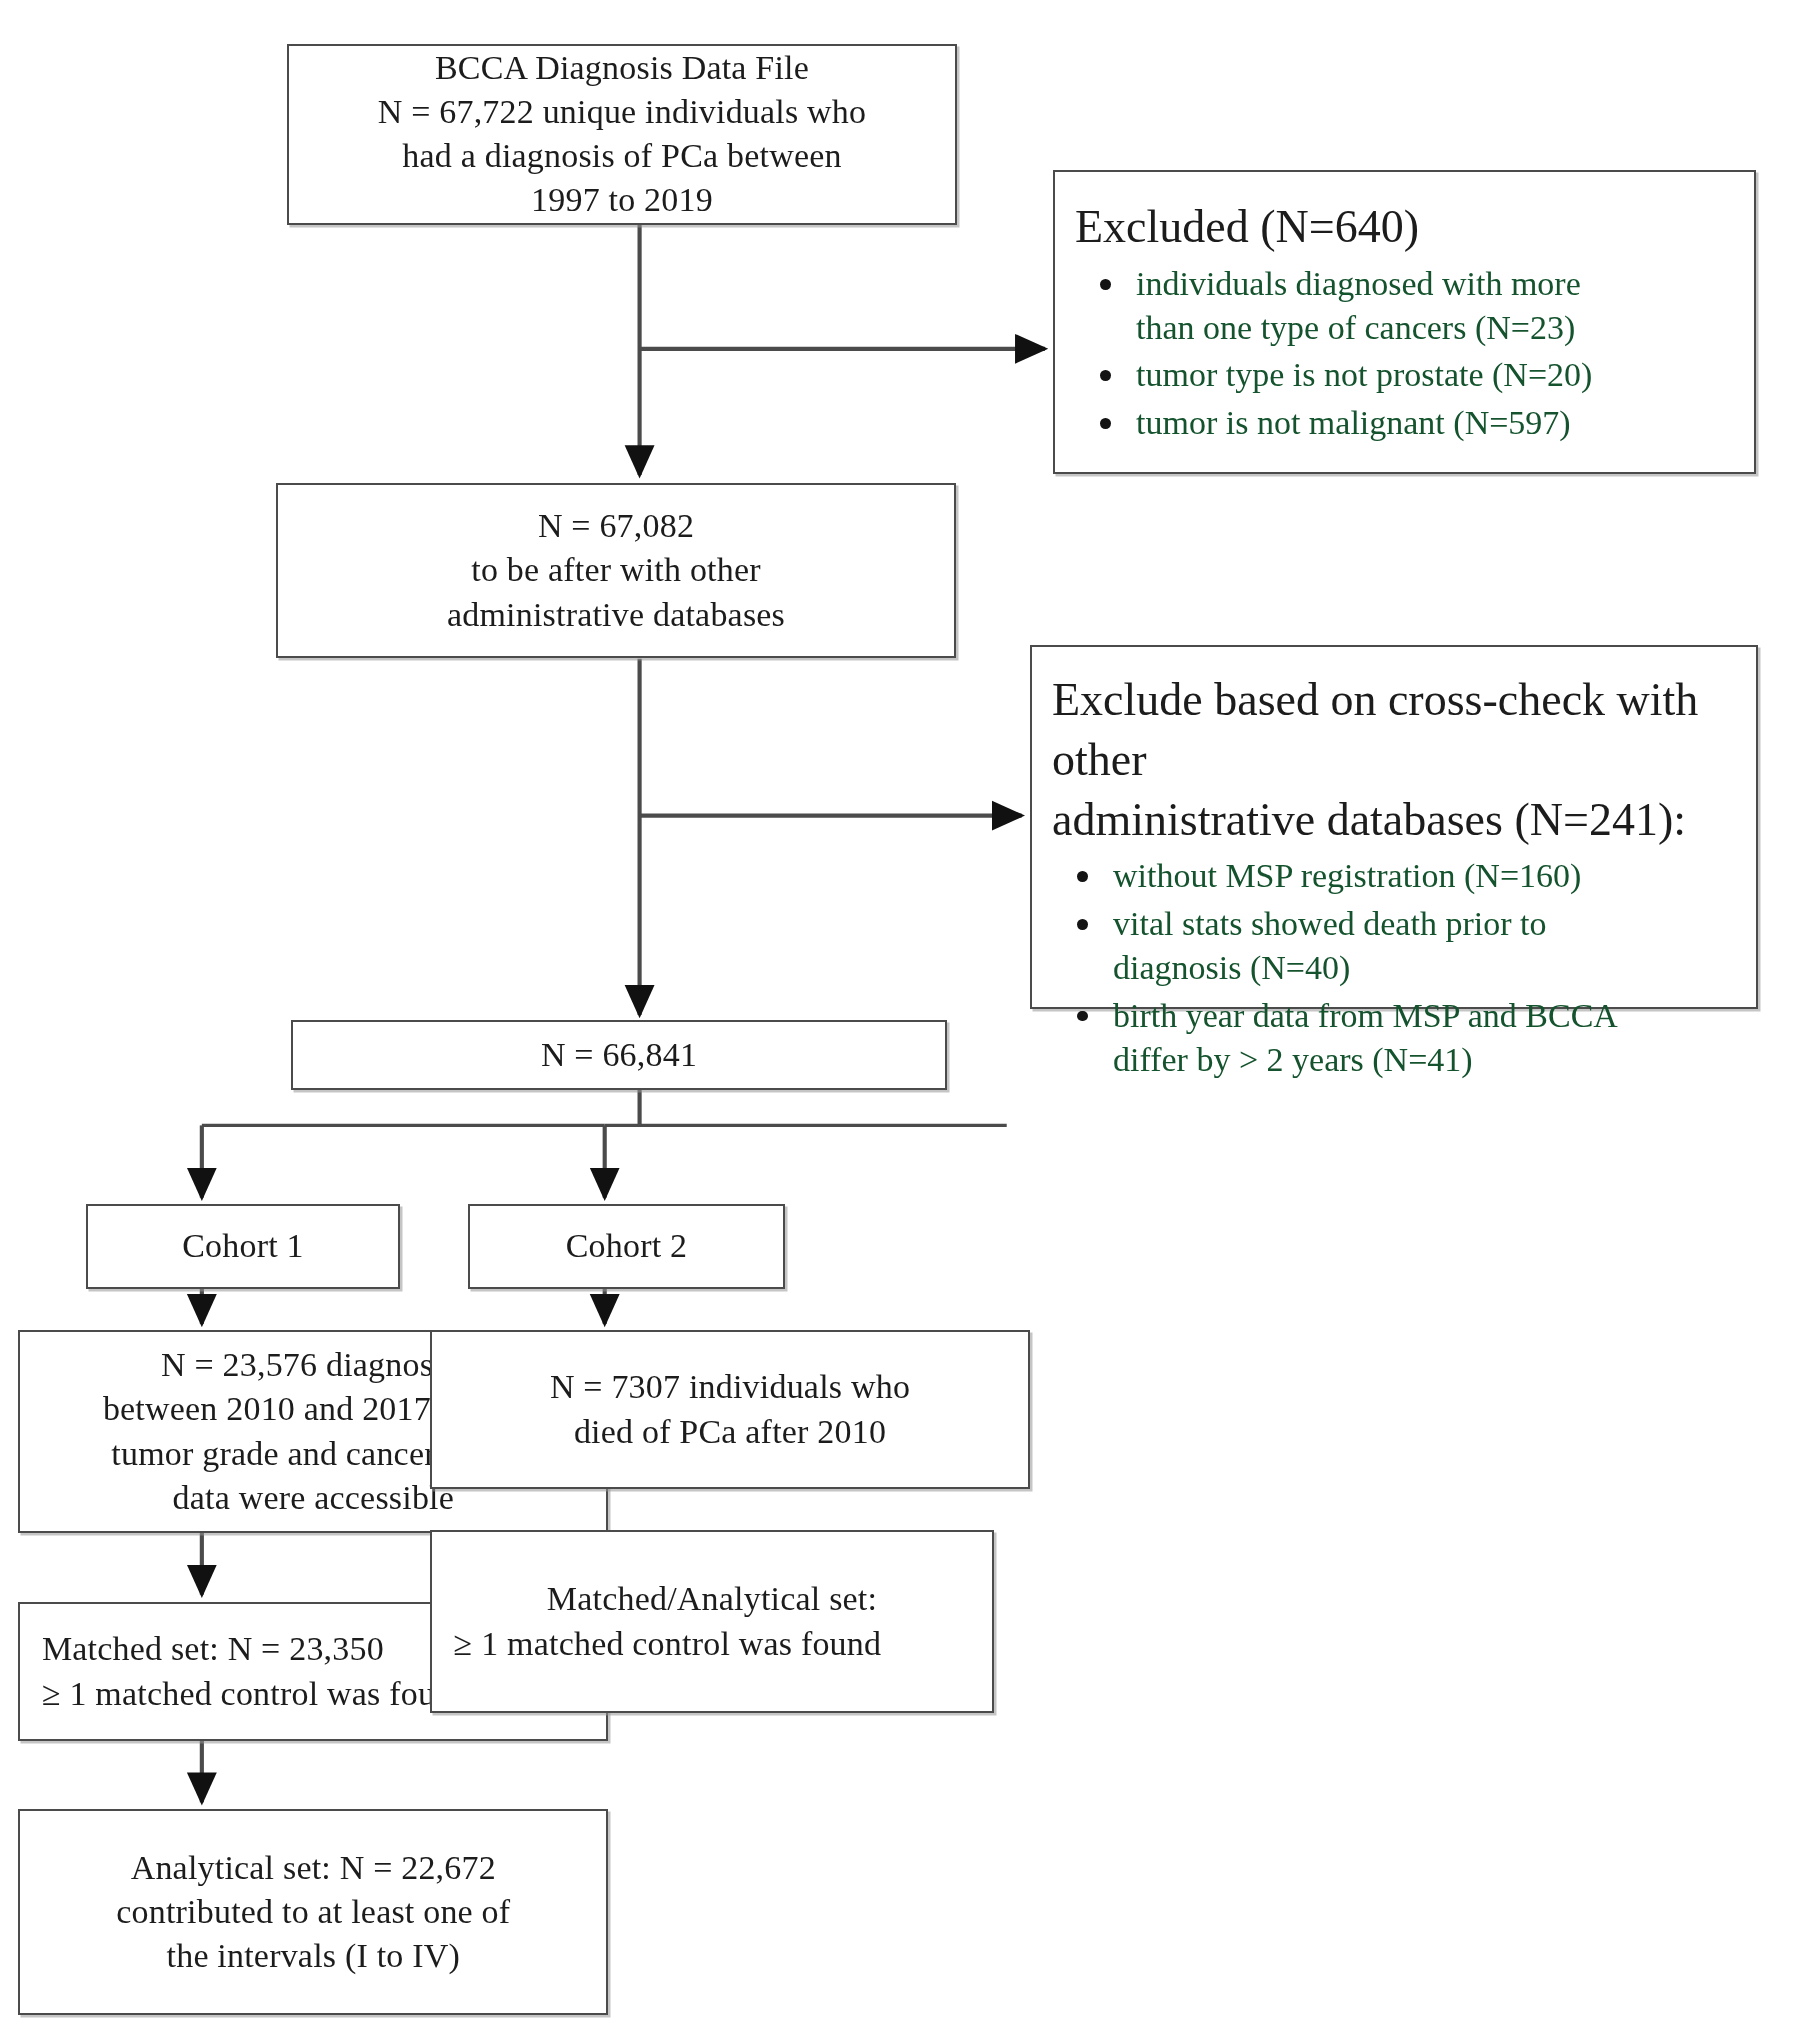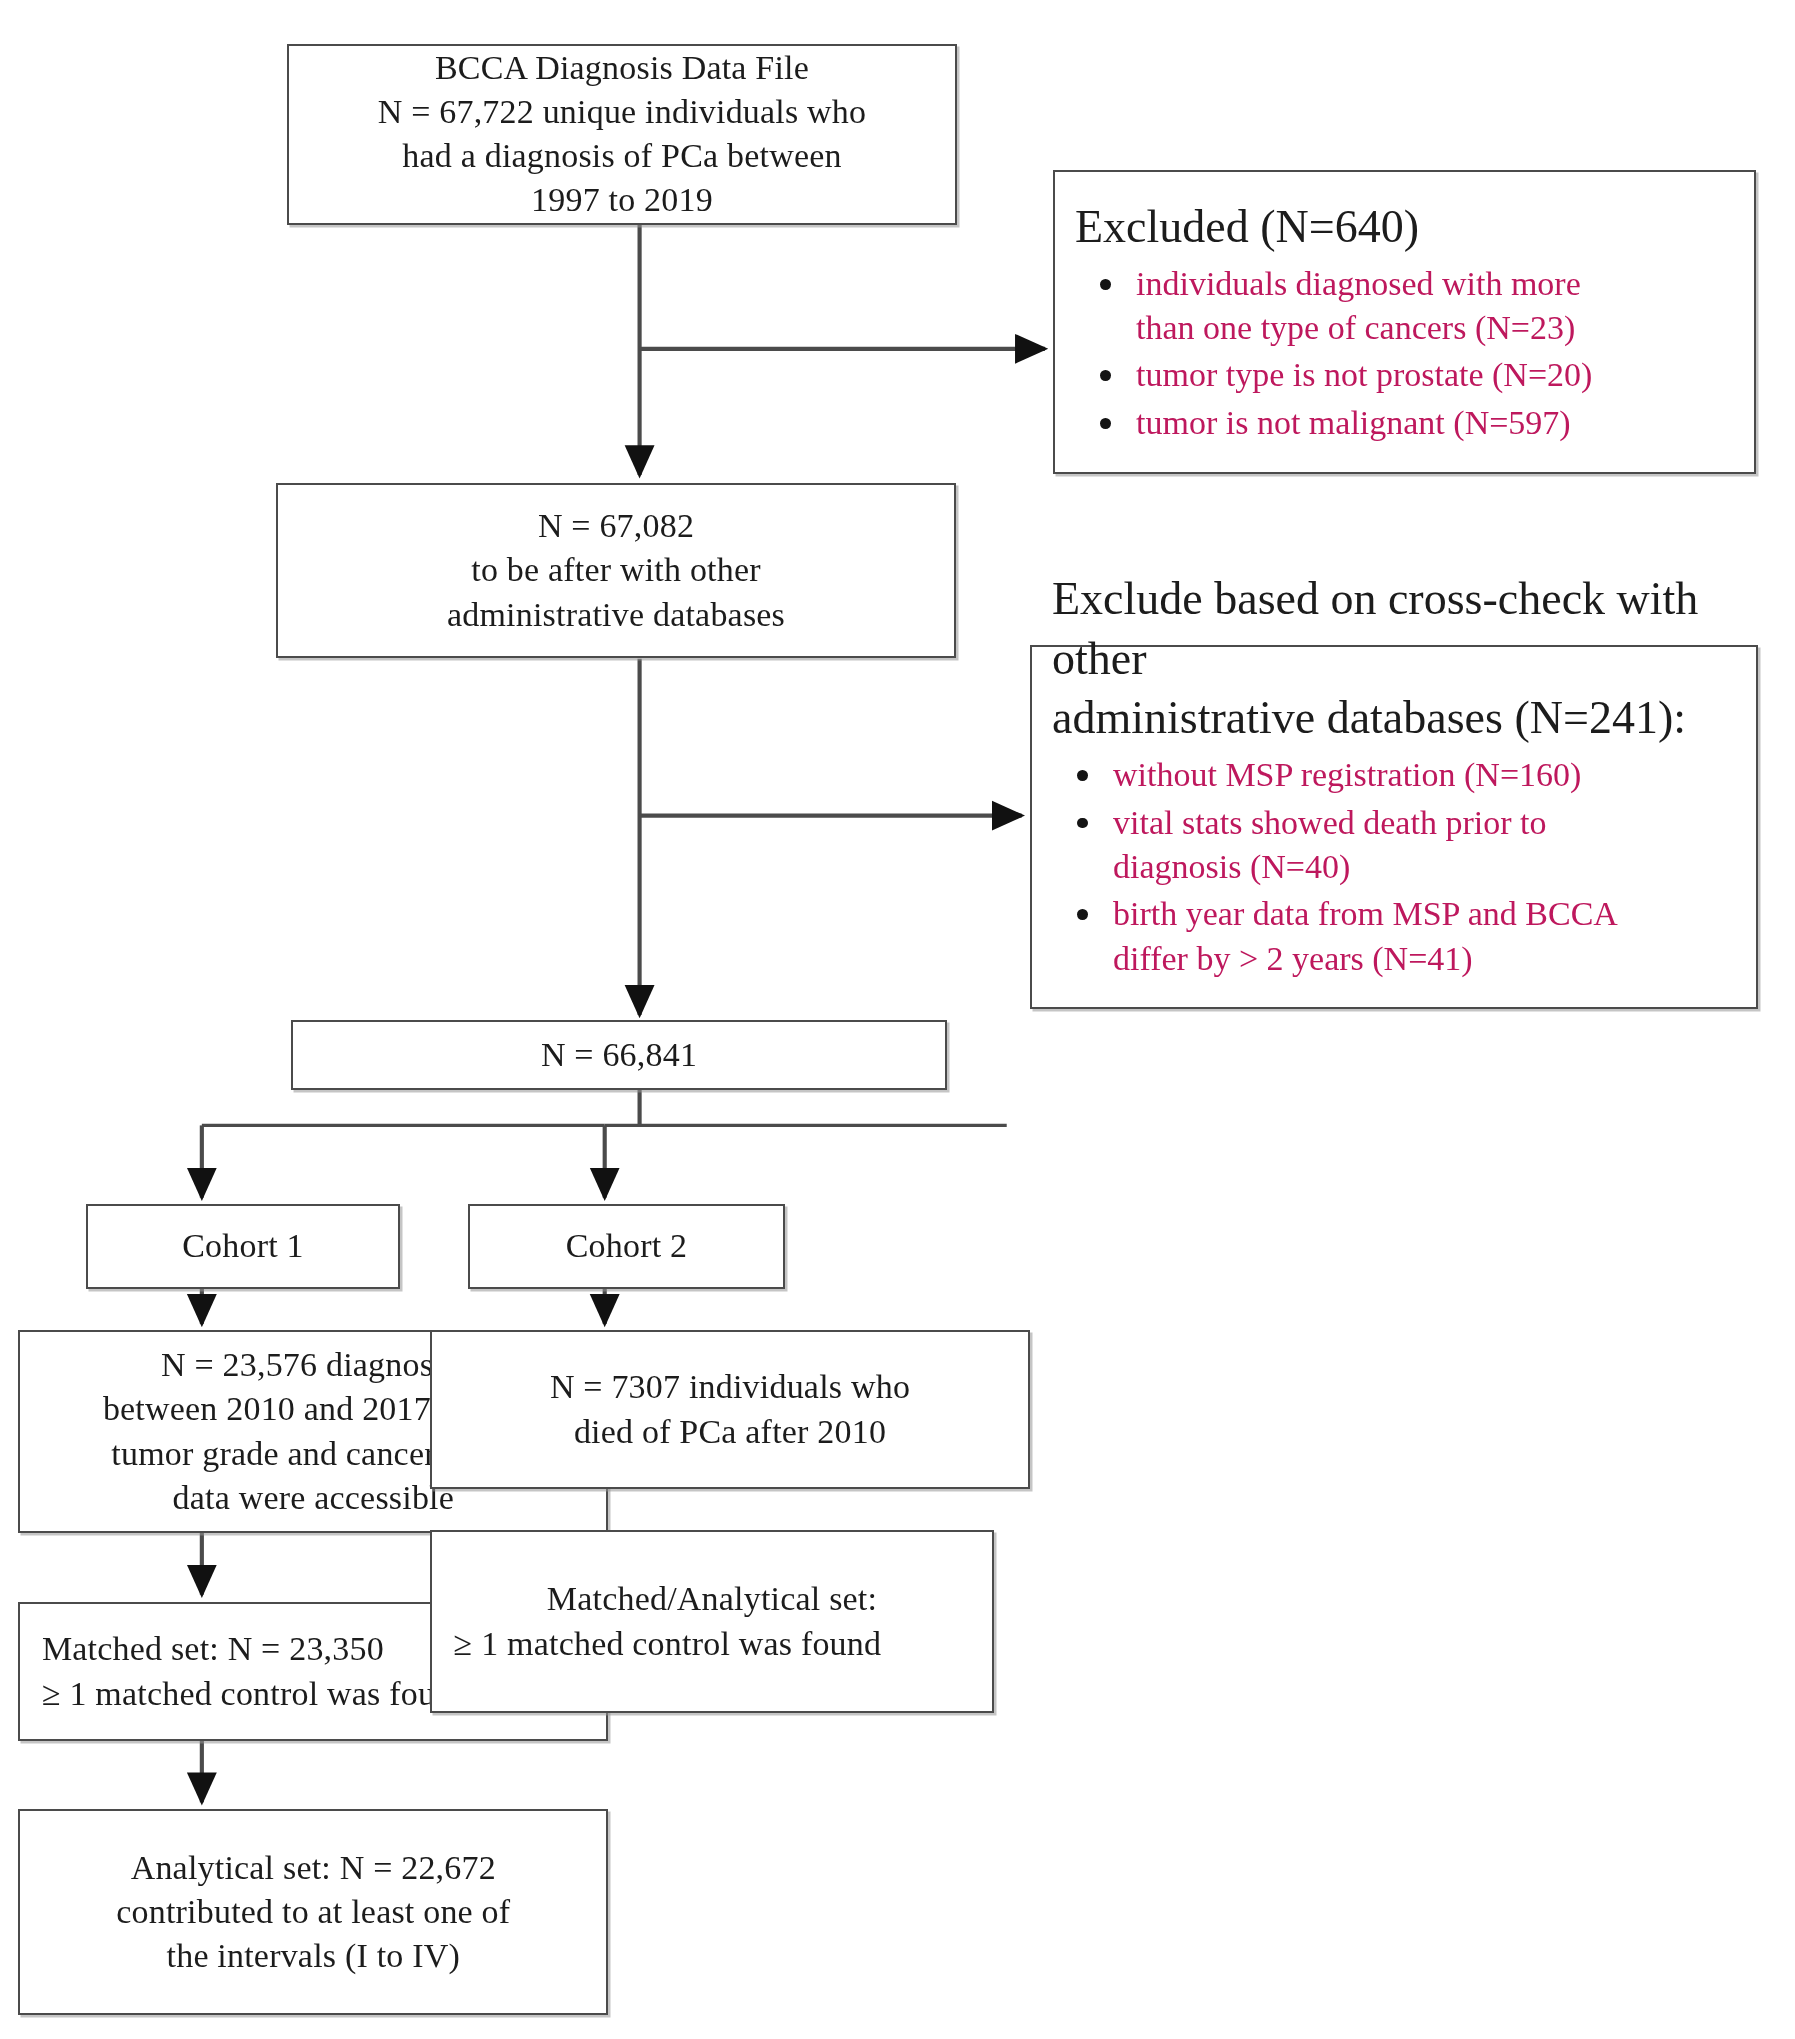--- a/index.html
+++ b/index.html
@@ -10,21 +10,21 @@
         border:2.5px solid #4b4b4b;
         box-shadow:2.5px 2.5px 0 0 rgba(150,150,150,0.55);
         display:flex;flex-direction:column;justify-content:center;}
   .node .ln{display:block;font-size:34px;line-height:1.30;color:#1c1c1c;
             letter-spacing:0.2px;white-space:pre;}
   .ctr .ln{text-align:center;}
   .lft .ln{text-align:left;}
   .node.pad{padding:8.3px 15px;}
   .bullets{margin:0;padding:0;list-style:none;}
   .bullets li{position:relative;padding-left:61px;margin:0 0 3.3px 0;
-              font-size:34px;line-height:1.30;color:#be185d;}
+              font-size:34px;line-height:1.30;color:#14532d;}
   .bullets li .bdot{position:absolute;left:25px;top:0.50em;width:10.8px;height:10.8px;
                     border-radius:50%;background:#141414;}
   .hdr{font-size:46px;line-height:1.30;color:#1c1c1c;margin:0 0 5px 0;}
 </style>
 </head>
 <body>
 
 <div id="stage">
 
   <svg class="links" viewBox="0 0 2161 2455" preserveAspectRatio="none">
@@ -72,21 +72,21 @@
       <li><span class="bdot"></span><span style="white-space:pre-line">tumor is not malignant (N=597)</span></li>
     </ul>
   </div>
 
   <div class="node pad ctr" style="left:276px;top:483px;width:680px;height:175px;">
     <span class="ln">N = 67,082</span>
     <span class="ln">to be after with other</span>
     <span class="ln">administrative databases</span>
   </div>
 
-  <div class="node lft" style="left:1030px;top:645px;width:728px;height:364px;padding:23px 20px;justify-content:flex-end;">
+  <div class="node lft" style="left:1030px;top:645px;width:728px;height:364px;padding:23px 20px;justify-content:flex-start;">
     <div class="hdr" style="white-space:pre-line">Exclude based on cross-check with other
 administrative databases (N=241):</div>
     <ul class="bullets">
       <li><span class="bdot"></span><span style="white-space:pre-line">without MSP registration (N=160)</span></li>
       <li><span class="bdot"></span><span style="white-space:pre-line">vital stats showed death prior to
 diagnosis (N=40)</span></li>
       <li><span class="bdot"></span><span style="white-space:pre-line">birth year data from MSP and BCCA
 differ by &gt; 2 years (N=41)</span></li>
     </ul>
   </div>

